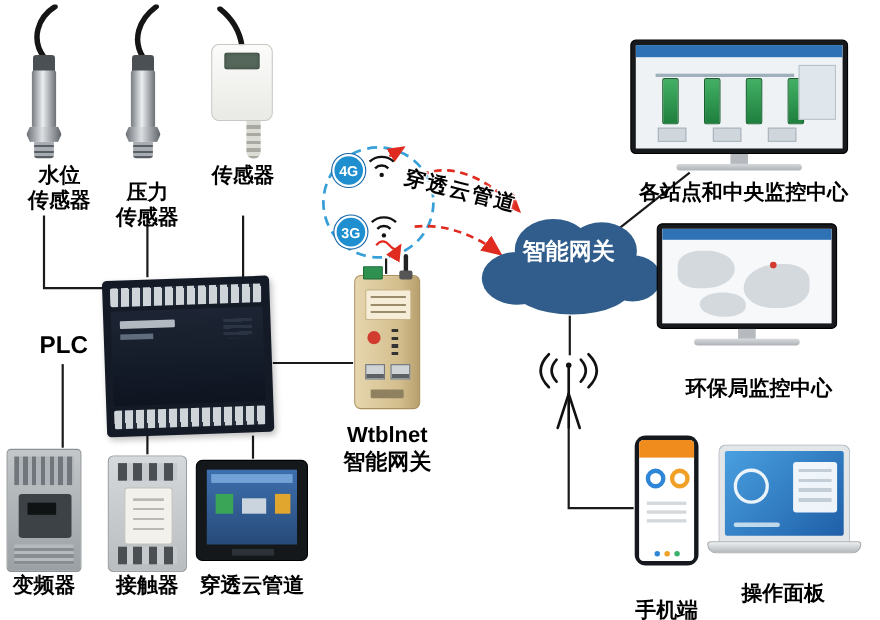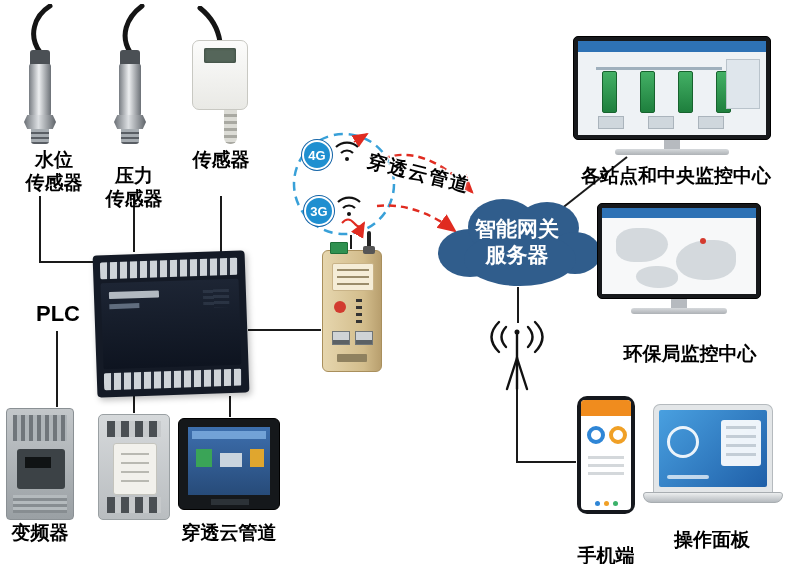--- a/index.html
+++ b/index.html
@@ -328,26 +328,30 @@
     <div>压力</div>
     <div>传感器</div>
   </div>
   <div class="lbl" style="left:176px;top:148px;width:90px">
     <div>传感器</div>
   </div>
 
   <div class="lbl" style="left:28px;top:302px;width:60px;font-size:22px">PLC</div>
 
   <div class="lbl" style="left:0px;top:521px;width:80px">变频器</div>
+  <div class="lbl" style="left:94px;top:521px;width:80px">接触器</div>
   <div class="lbl" style="left:172px;top:521px;width:114px">穿透云管道</div>
 
+  <div class="lbl" style="left:302px;top:384px;width:100px;font-size:20px;line-height:24px">
+    <div>Wtblnet</div>
+    <div>智能网关</div>
+  </div>
 
   <div class="lbl cloud-lbl">
     <div>智能网关</div>
-    <div>服务器</div>
   </div>
 
   <div class="lbl" style="left:560px;top:164px;width:232px">各站点和中央监控中心</div>
   <div class="lbl" style="left:598px;top:342px;width:184px">环保局监控中心</div>
 
   <div class="lbl" style="left:568px;top:544px;width:76px">手机端</div>
   <div class="lbl" style="left:656px;top:528px;width:112px">操作面板</div>
 
 </div>
 

